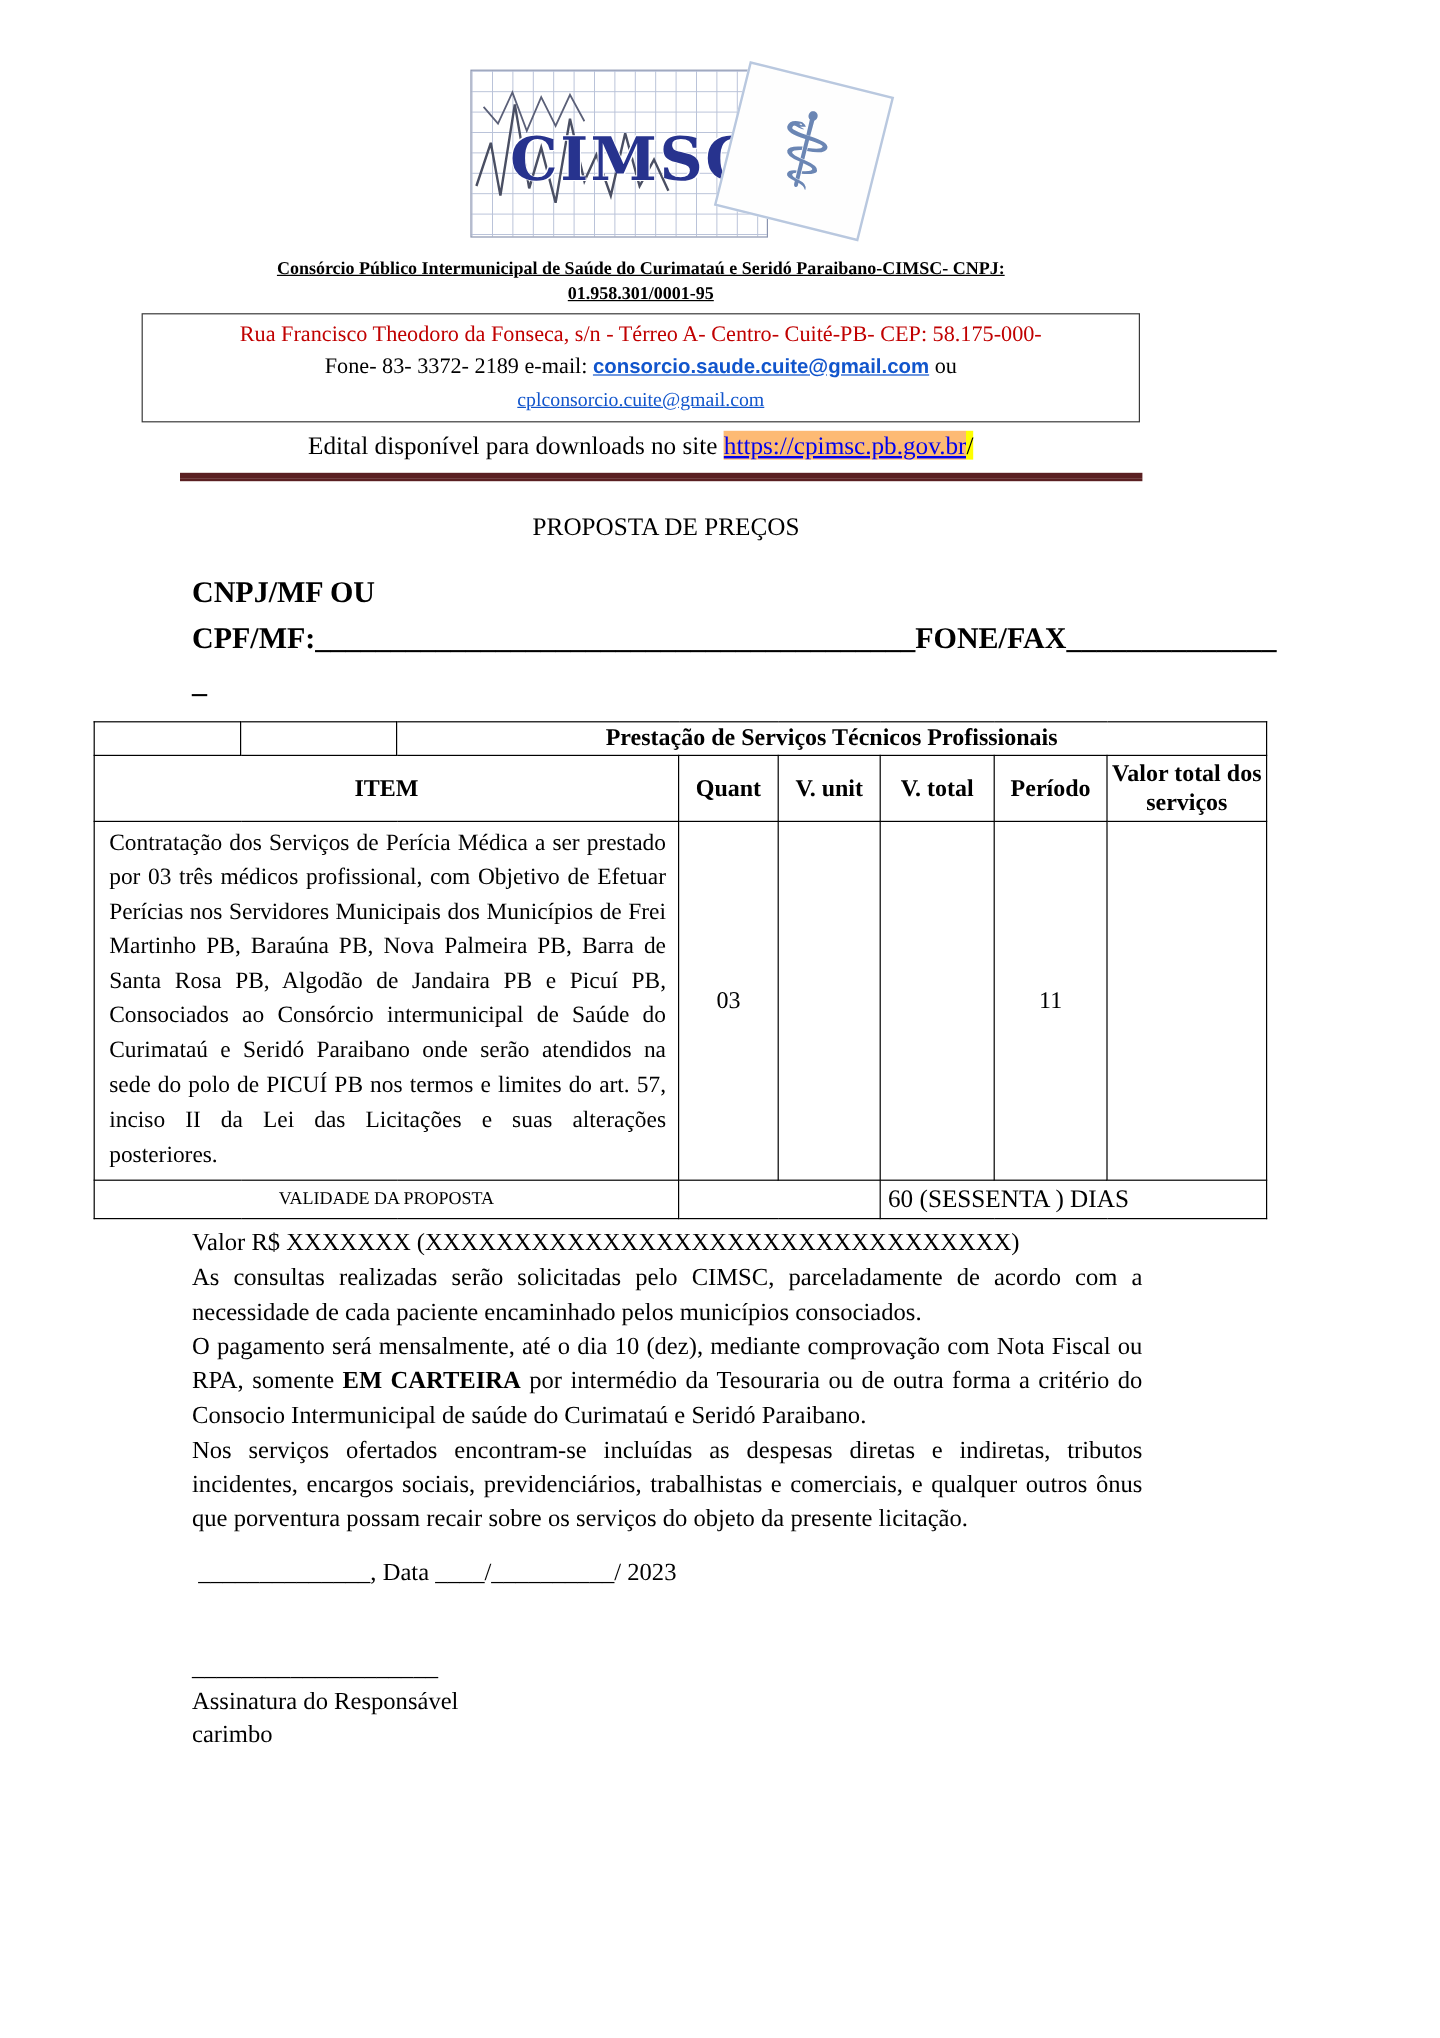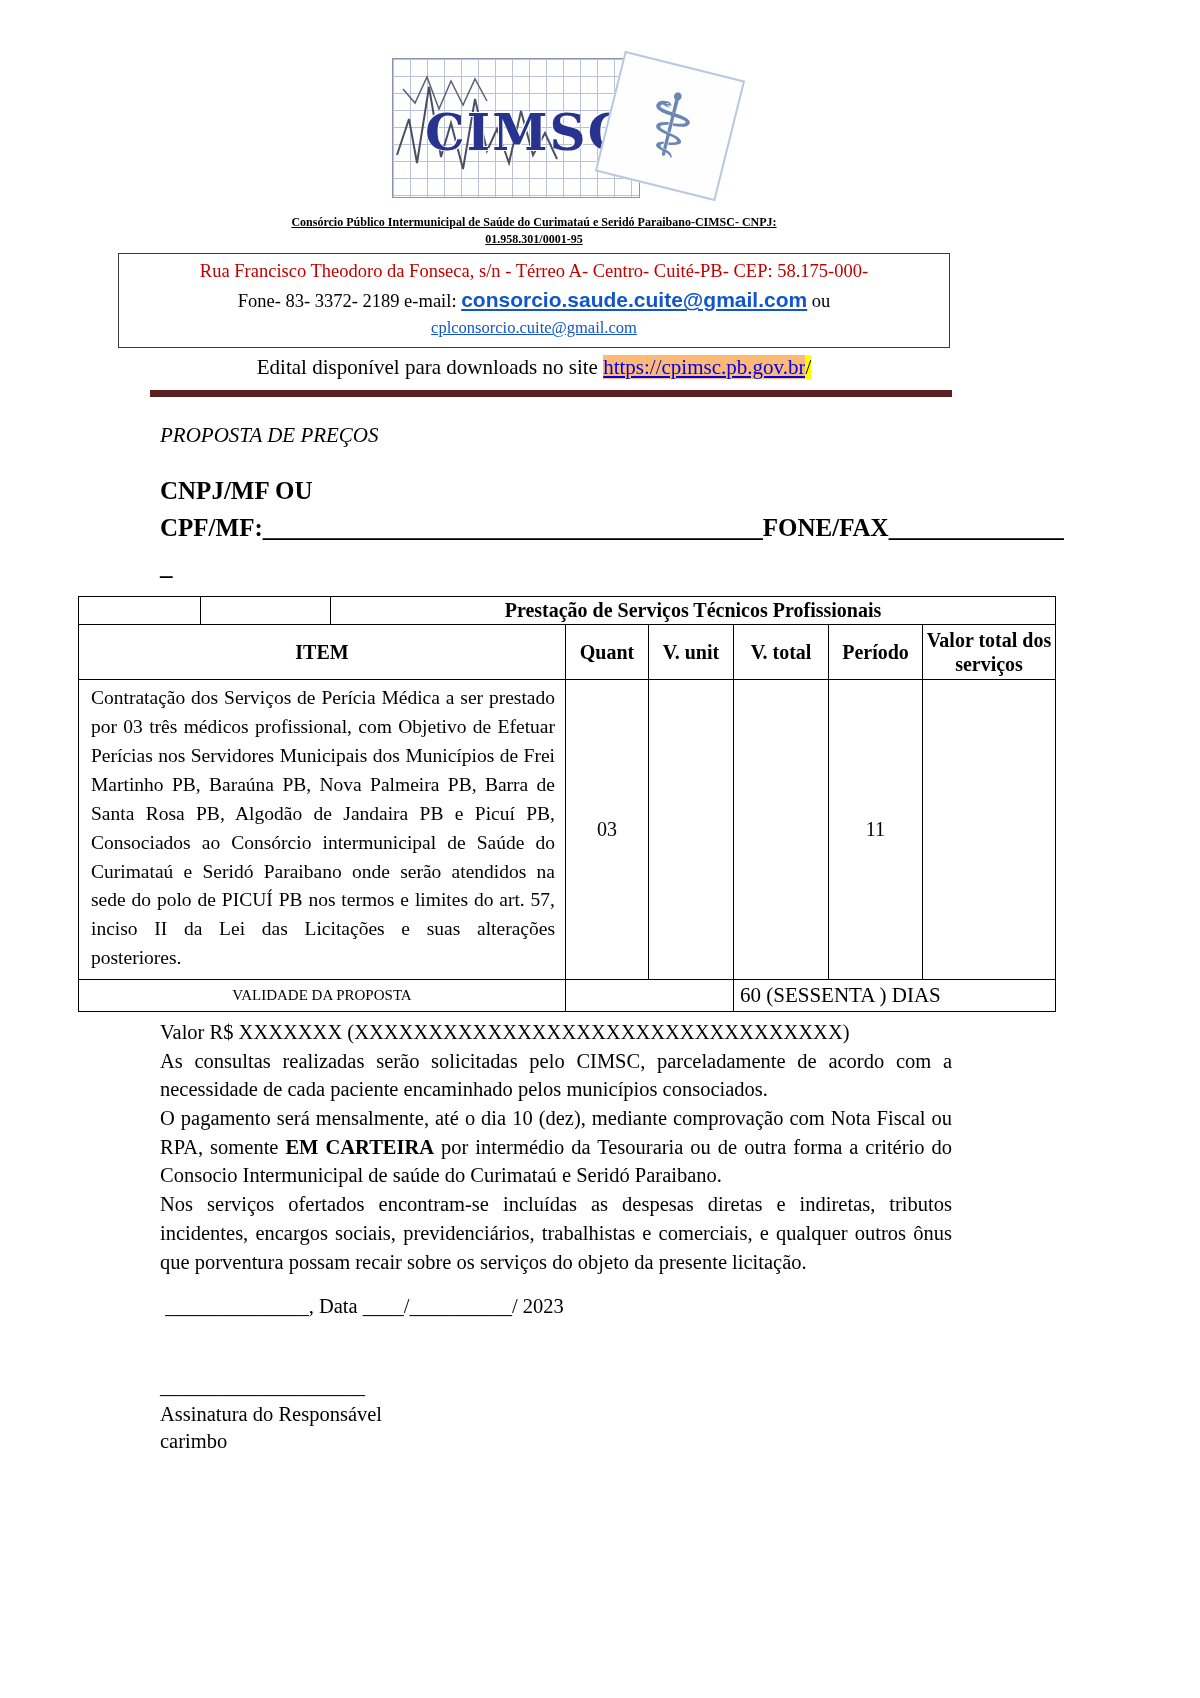--- a/index.html
+++ b/index.html
@@ -29,44 +29,44 @@
   .caduceus-card {
     position:absolute; right:0; top:6px; width:124px; height:124px;
     background:#fefefe; border:2px solid #b9c8df; transform:rotate(14deg);
     display:flex; align-items:center; justify-content:center;
   }
   .caduceus-card .glyph { font-size:88px; line-height:1; color:#6b86b4; font-family:"DejaVu Sans", sans-serif; }
 
   
   .header-center { width:832px; margin-left:118px; text-align:center; }
   .org-line {
-    font-weight:bold; font-size:12px; line-height:1.4; text-decoration:underline;
+    font-weight:bold; font-size:15px; line-height:1.4; text-decoration:underline;
   }
   .addr-box { border:1px solid #3a3a3a; margin-top:5px; padding:4px 6px 6px 6px; }
   .addr-red { color:#c00000; font-size:18.5px; line-height:1.45; }
   .fone-line { font-size:18.5px; line-height:1.5; }
   .email-main {
-    font-family:"Liberation Sans", sans-serif; font-weight:bold; font-size:21px;
+    font-family:"Liberation Sans", sans-serif; font-weight:bold; font-size:17px;
     color:#1155cc; text-decoration:underline;
   }
   .email-sub { display:block; font-size:16.5px; color:#1155cc; text-decoration:underline; line-height:1.5; }
   .edital-line { font-size:21px; margin-top:7px; }
   .edital-link { background:#fdba74; color:#0000ee; text-decoration:underline; }
   .edital-hl-tail { background:#ffff00; color:#000; }
 
   .double-rule {
     margin:10px 0 0 150px; width:802px; height:4px;
     border-top:5px solid #5a2022; border-bottom:2px solid #5a2022;
   }
 
   
   .title-block { width:790px; margin:32px 0 0 160px; text-align:center;
     font-weight:bold; font-size:21px; line-height:1.42; }
-  .subtitle { width:790px; margin:26px 0 0 160px; text-align:left;
-    font-style:italic; font-size:21px; }
+  .subtitle { width:790px; margin:26px 0 0 160px; text-align:center;
+    font-size:21px; }
 
   
   .form-block { width:830px; margin:24px 0 0 160px; font-weight:bold; font-size:25px; line-height:1.5; }
 
   
   table.quote { border-collapse:collapse; margin:12px 0 0 78px; width:977px; table-layout:fixed; }
   table.quote td { border:1.5px solid #000; vertical-align:middle; }
   .cap-row td { height:28px; }
   .cap-cell { text-align:center; font-weight:bold; font-size:20px; }
   .hdr-cell { text-align:center; font-weight:bold; font-size:20px; line-height:1.2; padding:3px 2px; }

